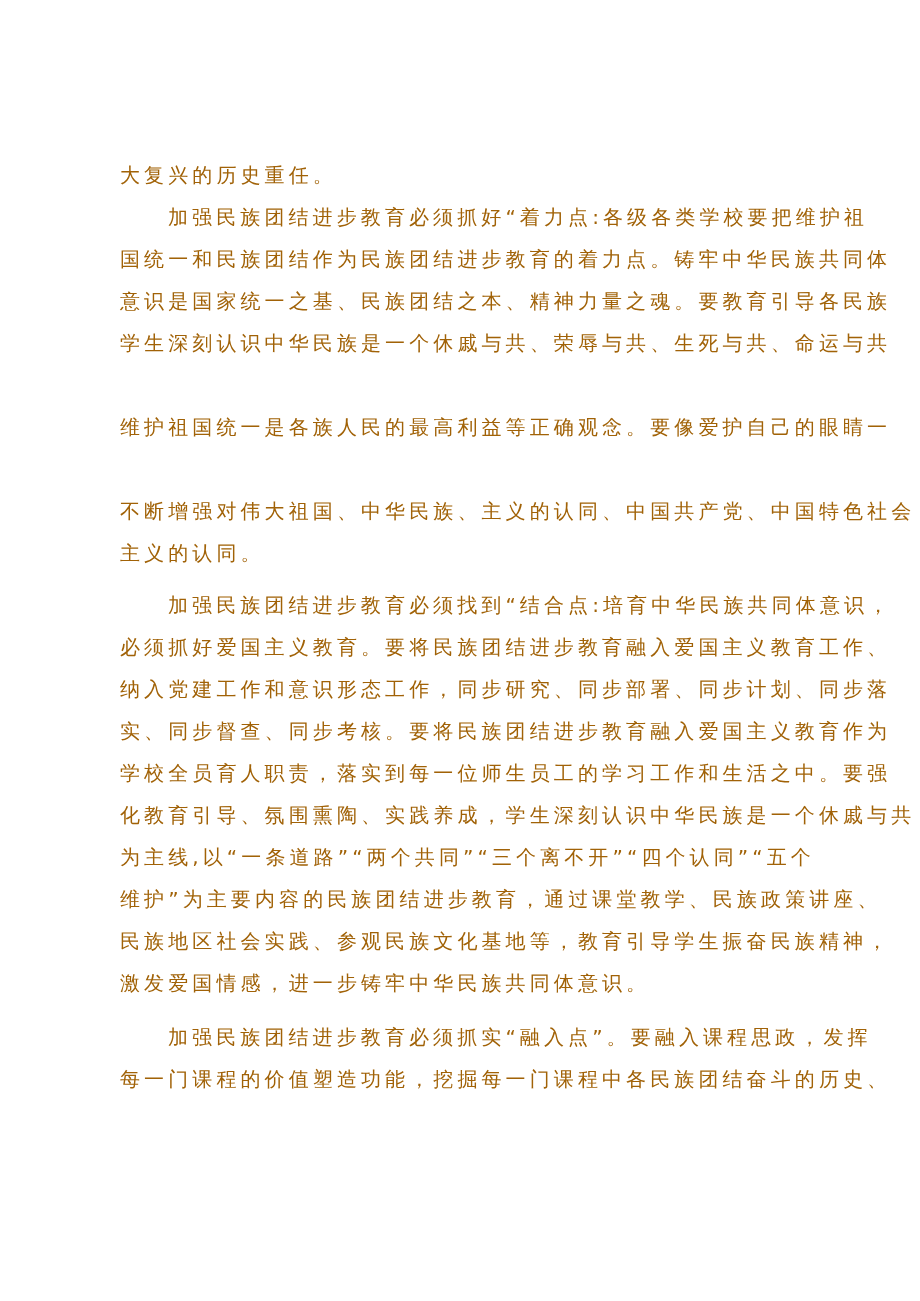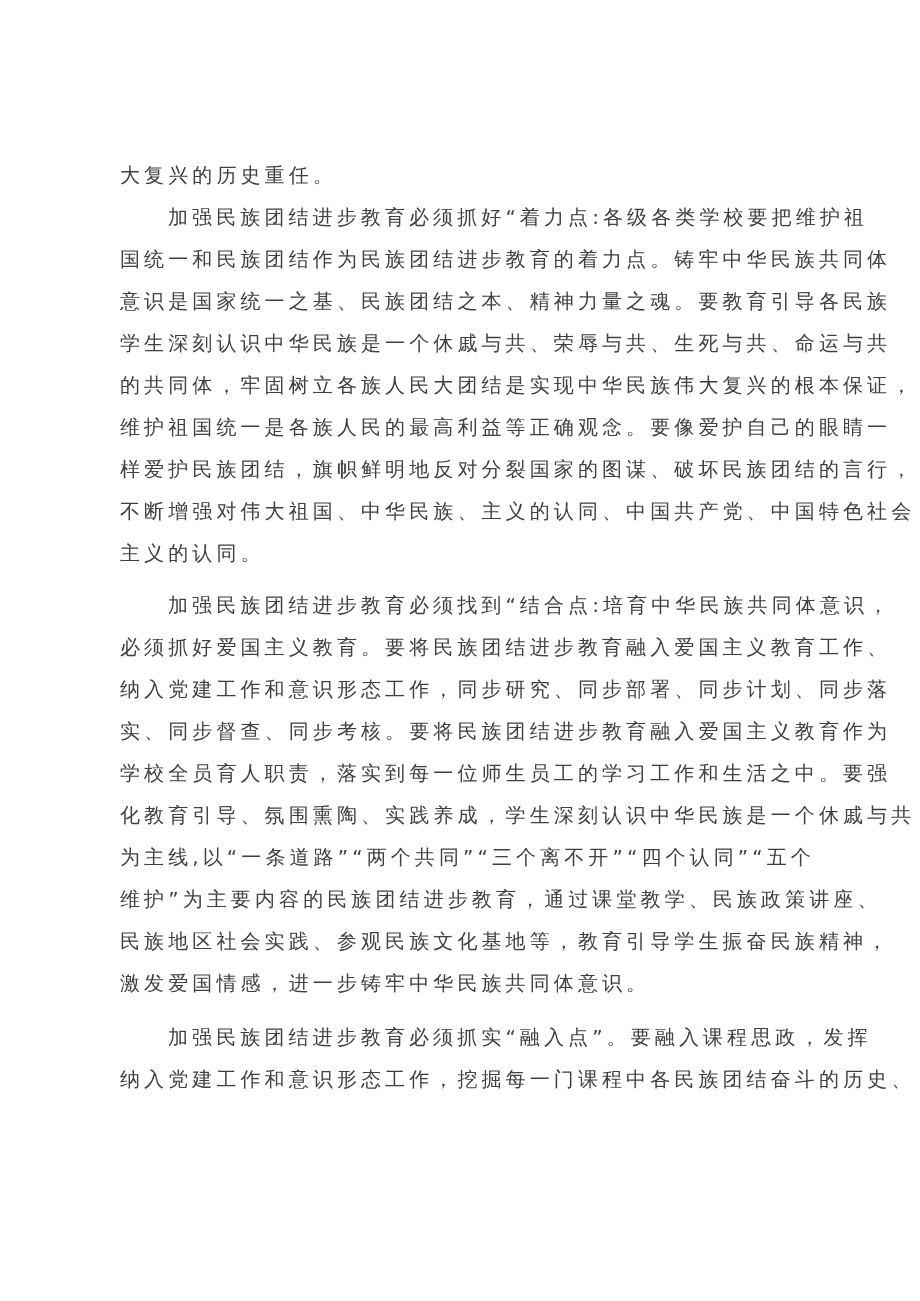--- a/index.html
+++ b/index.html
@@ -6,45 +6,43 @@
   body { width: 920px; height: 1301px; position: relative; overflow: hidden; }
   .page { position: absolute; left: 0; top: 0; width: 920px; height: 1301px; background: #fff; }
   .line {
     position: absolute;
     left: 120px;
     width: 680px;
     height: 30px;
     line-height: 30px;
     font-family: "DejaVu Sans", sans-serif;
     font-size: 20px;
-    color: #404040;
+    color: #a16207;
     white-space: nowrap;
     letter-spacing: 4.1px;
   }
   .indent { left: 168px; }
 </style>
 </head>
 <body>
 
 <div class="page">
   <div class="line" style="top:160px">大复兴的历史重任。</div>
   <div class="line indent" style="top:202px">加强民族团结进步教育必须抓好“着力点:各级各类学校要把维护祖</div>
   <div class="line" style="top:244px">国统一和民族团结作为民族团结进步教育的着力点。铸牢中华民族共同体</div>
   <div class="line" style="top:286px">意识是国家统一之基、民族团结之本、精神力量之魂。要教育引导各民族</div>
   <div class="line" style="top:328px">学生深刻认识中华民族是一个休戚与共、荣辱与共、生死与共、命运与共</div>
-  <div class="line" style="top:370px">的共同体，牢固树立各族人民大团结是实现中华民族伟大复兴的根本保证，</div>
   <div class="line" style="top:412px">维护祖国统一是各族人民的最高利益等正确观念。要像爱护自己的眼睛一</div>
-  <div class="line" style="top:454px">样爱护民族团结，旗帜鲜明地反对分裂国家的图谋、破坏民族团结的言行，</div>
   <div class="line" style="top:496px">不断增强对伟大祖国、中华民族、主义的认同、中国共产党、中国特色社会</div>
   <div class="line" style="top:538px">主义的认同。</div>
   <div class="line indent" style="top:590px">加强民族团结进步教育必须找到“结合点:培育中华民族共同体意识，</div>
   <div class="line" style="top:632px">必须抓好爱国主义教育。要将民族团结进步教育融入爱国主义教育工作、</div>
   <div class="line" style="top:716px">实、同步督查、同步考核。要将民族团结进步教育融入爱国主义教育作为</div>
   <div class="line" style="top:674px">纳入党建工作和意识形态工作，同步研究、同步部署、同步计划、同步落</div>
   <div class="line" style="top:758px">学校全员育人职责，落实到每一位师生员工的学习工作和生活之中。要强</div>
   <div class="line" style="top:800px">化教育引导、氛围熏陶、实践养成，学生深刻认识中华民族是一个休戚与共</div>
   <div class="line" style="top:842px">为主线,以“一条道路”“两个共同”“三个离不开”“四个认同”“五个</div>
   <div class="line" style="top:884px">维护”为主要内容的民族团结进步教育，通过课堂教学、民族政策讲座、</div>
   <div class="line" style="top:926px">民族地区社会实践、参观民族文化基地等，教育引导学生振奋民族精神，</div>
   <div class="line" style="top:968px">激发爱国情感，进一步铸牢中华民族共同体意识。</div>
   <div class="line indent" style="top:1022px">加强民族团结进步教育必须抓实“融入点”。要融入课程思政，发挥</div>
-  <div class="line" style="top:1064px">纳入党建工作和意识形态工作，挖掘每一门课程中各民族团结奋斗的历史、</div>
+  <div class="line" style="top:1064px">每一门课程的价值塑造功能，挖掘每一门课程中各民族团结奋斗的历史、</div>
 </div>
 
 </body></html>

